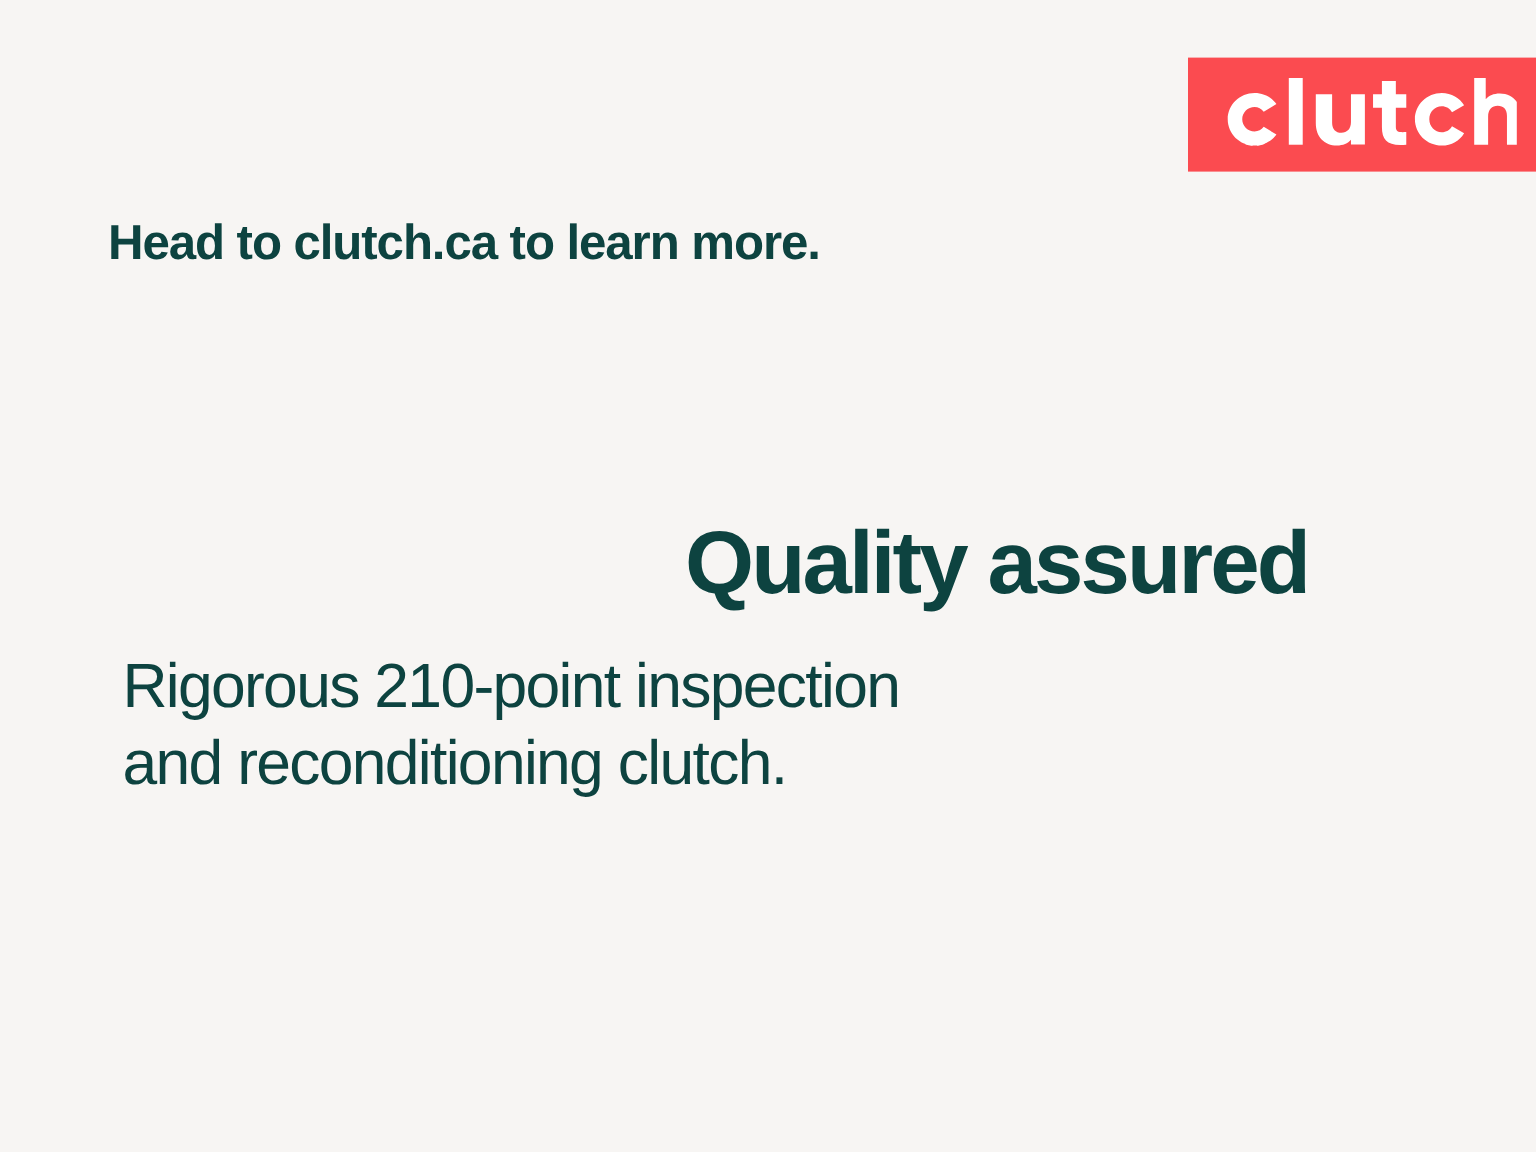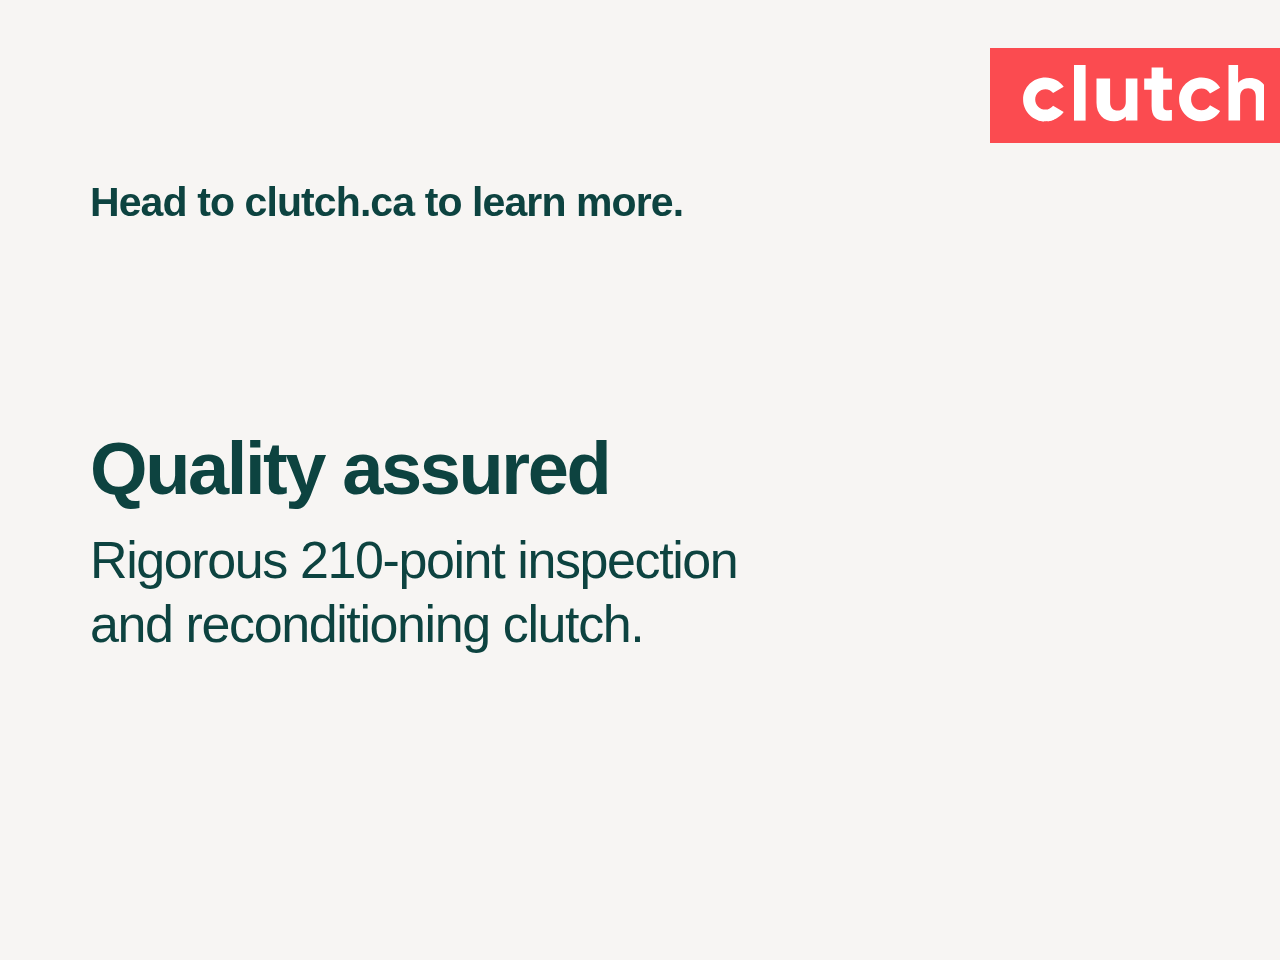--- a/index.html
+++ b/index.html
@@ -69,24 +69,25 @@
   }
 
   .headline {
     margin: 0;
     font-size: 74px;
     font-weight: 700;
     letter-spacing: -2.4px;
     color: #0d4340;
     line-height: 1.0;
     white-space: nowrap;
+    text-align: right;
   }
 
   .subcopy {
-    margin: 0;
+    margin: 12px;
     padding-top: 22px;
     font-size: 52px;
     font-weight: 400;
     letter-spacing: -1.4px;
     color: #0d4340;
     line-height: 1.24;
   }
   .subcopy .line {
     display: block;
     white-space: nowrap;

